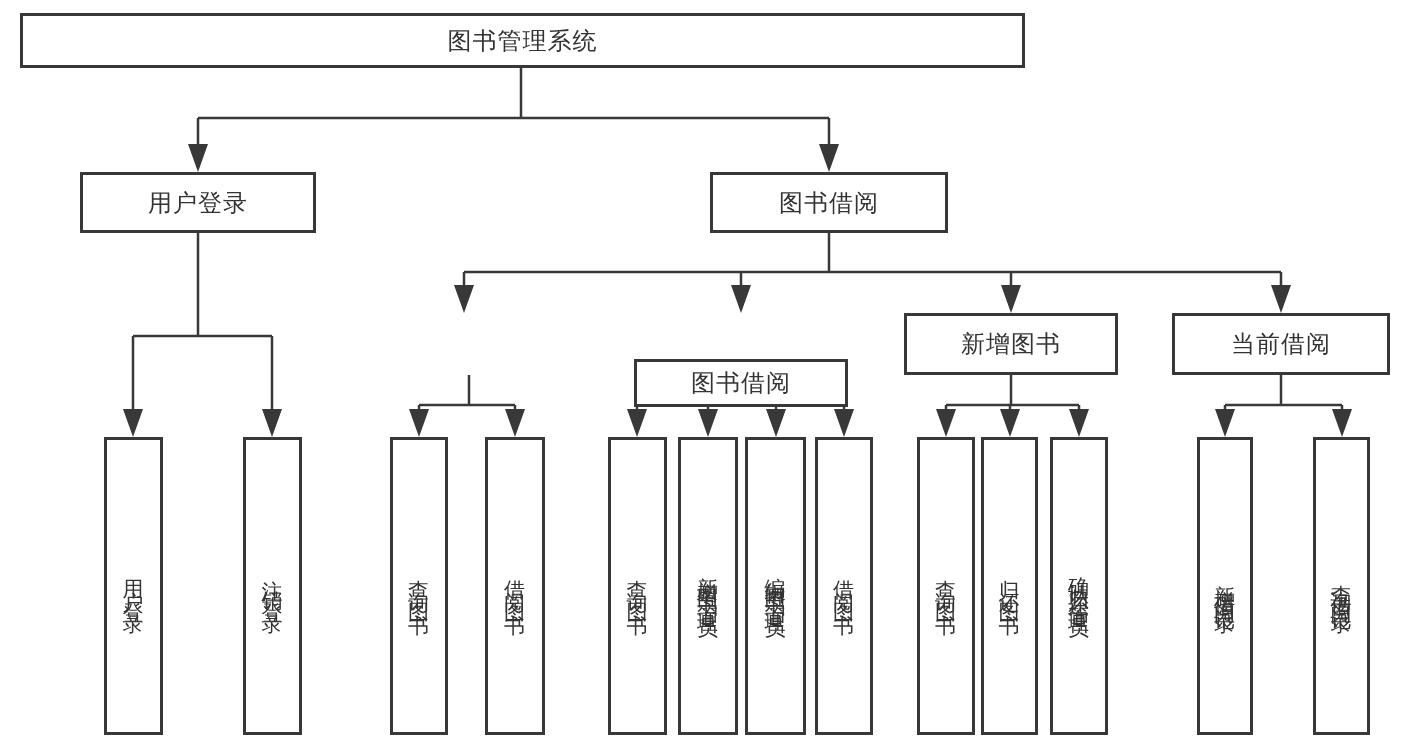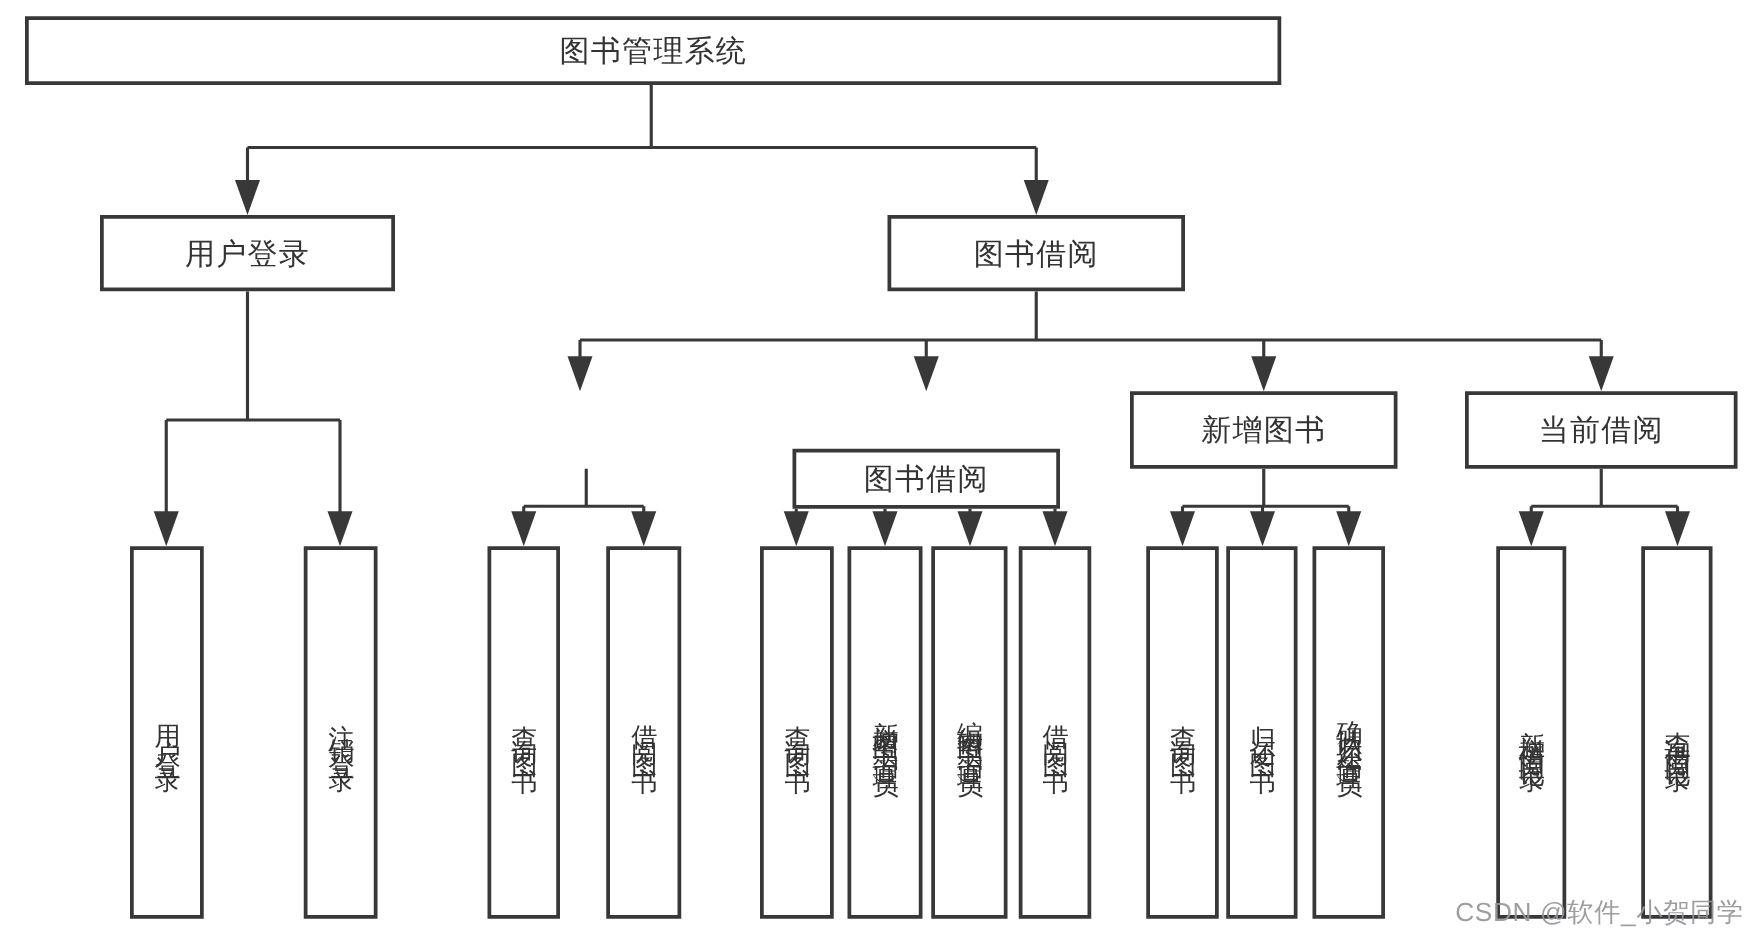--- a/index.html
+++ b/index.html
@@ -116,15 +116,14 @@
   <div class="node vnode long" style="left:745px; top:437px; width:61px; height:298px;">编辑图书（管理员）</div>
   <div class="node vnode" style="left:815px; top:437px; width:58px; height:298px;">借阅图书</div>
 
   <div class="node vnode" style="left:917px; top:437px; width:58px; height:298px;">查询图书</div>
   <div class="node vnode" style="left:981px; top:437px; width:57px; height:298px;">归还图书</div>
   <div class="node vnode long" style="left:1050px; top:437px; width:58px; height:298px;">确认归还（管理员）</div>
 
   <div class="node vnode long" style="left:1197px; top:437px; width:56px; height:298px;">新增借阅记录</div>
   <div class="node vnode long" style="left:1313px; top:437px; width:57px; height:298px;">查询借阅记录</div>
 
-  <div id="watermark">CSDN @软件_小贺同学</div>
 
 </div>
 
 </body></html>

